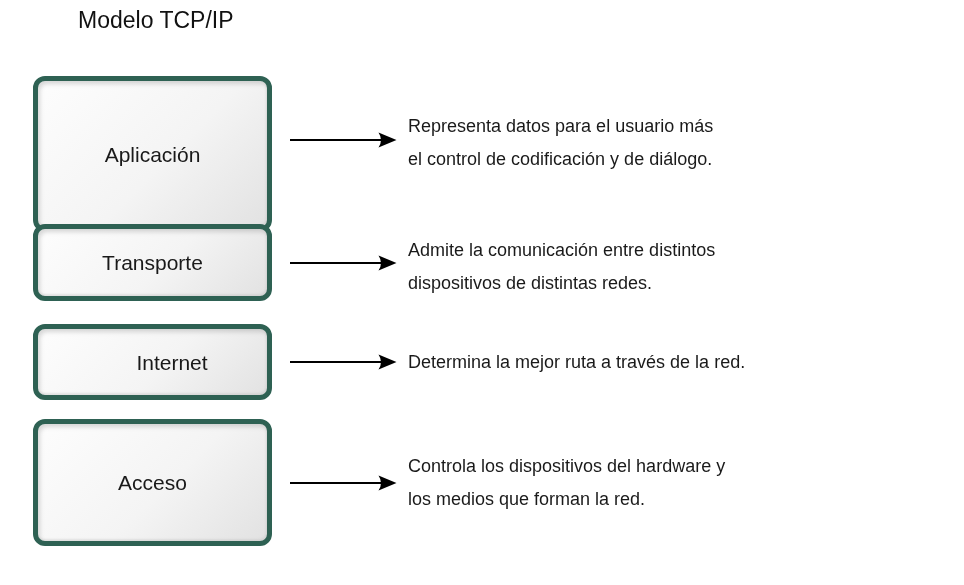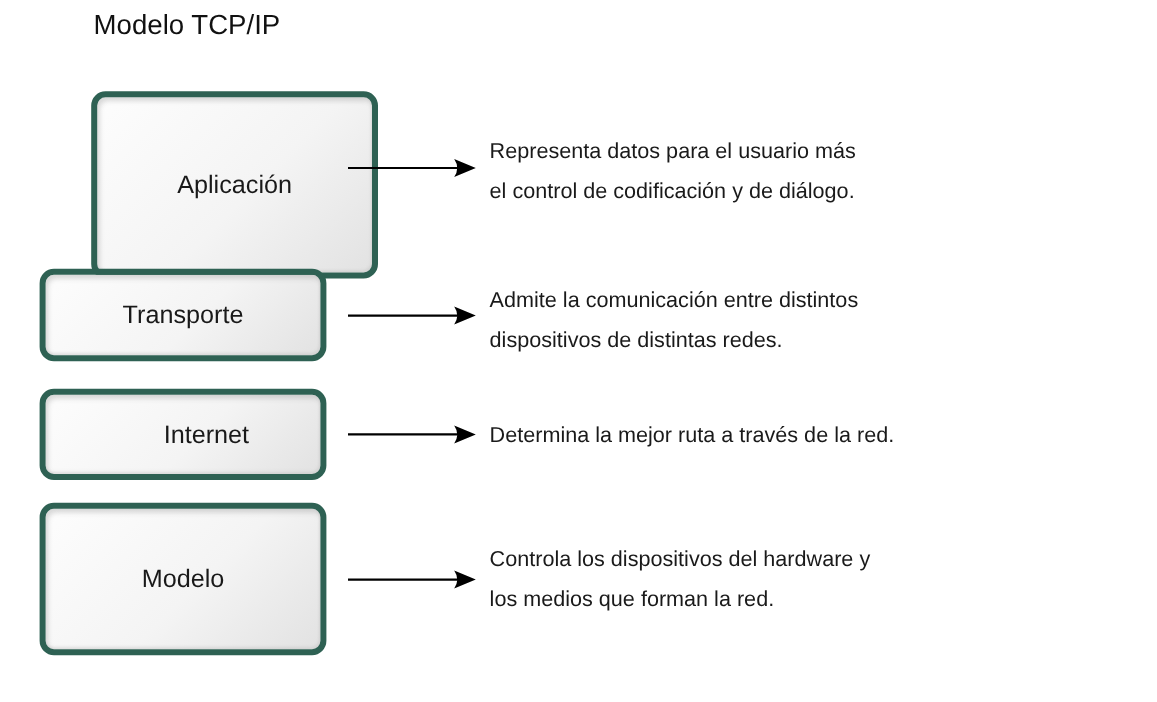--- a/index.html
+++ b/index.html
@@ -38,21 +38,21 @@
     align-items: center;
     justify-content: center;
   }
   .layer-box .box-line {
     font-size: 21px;
     line-height: 33px;
     color: #191919;
     text-align: center;
     white-space: nowrap;
   }
-  .b1 { top: 76px;  height: 156px; margin-left: 43px; }
+  .b1 { top: 76px;  height: 156px; }
   .b2 { top: 224px; height: 77px;  }
   .b3 { top: 324px; height: 76px; padding-left: 39px;  }
   .b4 { top: 419px; height: 127px; }
 
   .arrow {
     position: absolute;
     left: 290px;
     width: 107px;
     height: 18px;
   }
@@ -111,21 +111,21 @@
   </div>
   <svg class="arrow a3" viewBox="0 0 107 18">
     <line x1="0" y1="9" x2="93" y2="9" stroke="#000000" stroke-width="1.8"></line>
     <path d="M106.5 9 L88.5 1.5 Q93.5 9 88.5 16.5 Z" fill="#000000"></path>
   </svg>
   <div class="desc d3">
     <div class="desc-line">Determina la mejor ruta a través de la red.</div>
   </div>
 
   <div class="layer-box b4">
-    <div class="box-line">Modelo</div>
+    <div class="box-line">Acceso</div>
   </div>
   <svg class="arrow a4" viewBox="0 0 107 18">
     <line x1="0" y1="9" x2="93" y2="9" stroke="#000000" stroke-width="1.8"></line>
     <path d="M106.5 9 L88.5 1.5 Q93.5 9 88.5 16.5 Z" fill="#000000"></path>
   </svg>
   <div class="desc d4">
     <div class="desc-line">Controla los dispositivos del hardware y</div>
     <div class="desc-line">los medios que forman la red.</div>
   </div>
 

